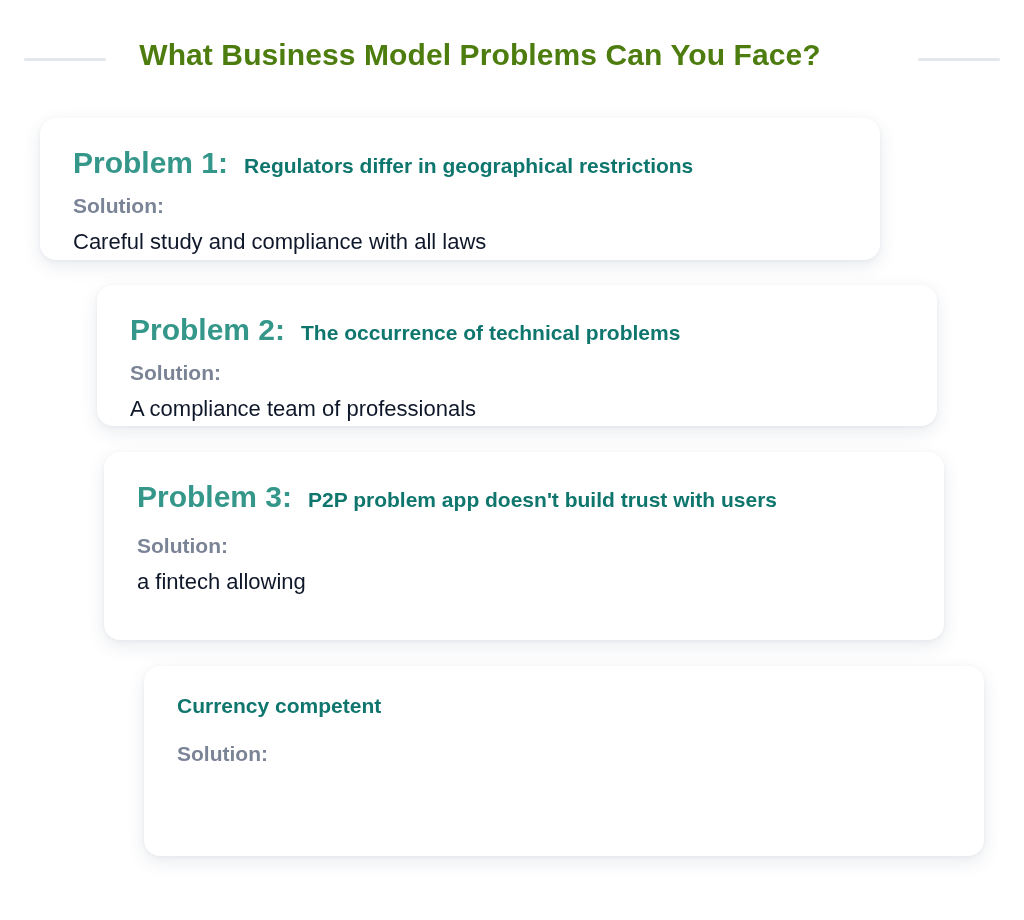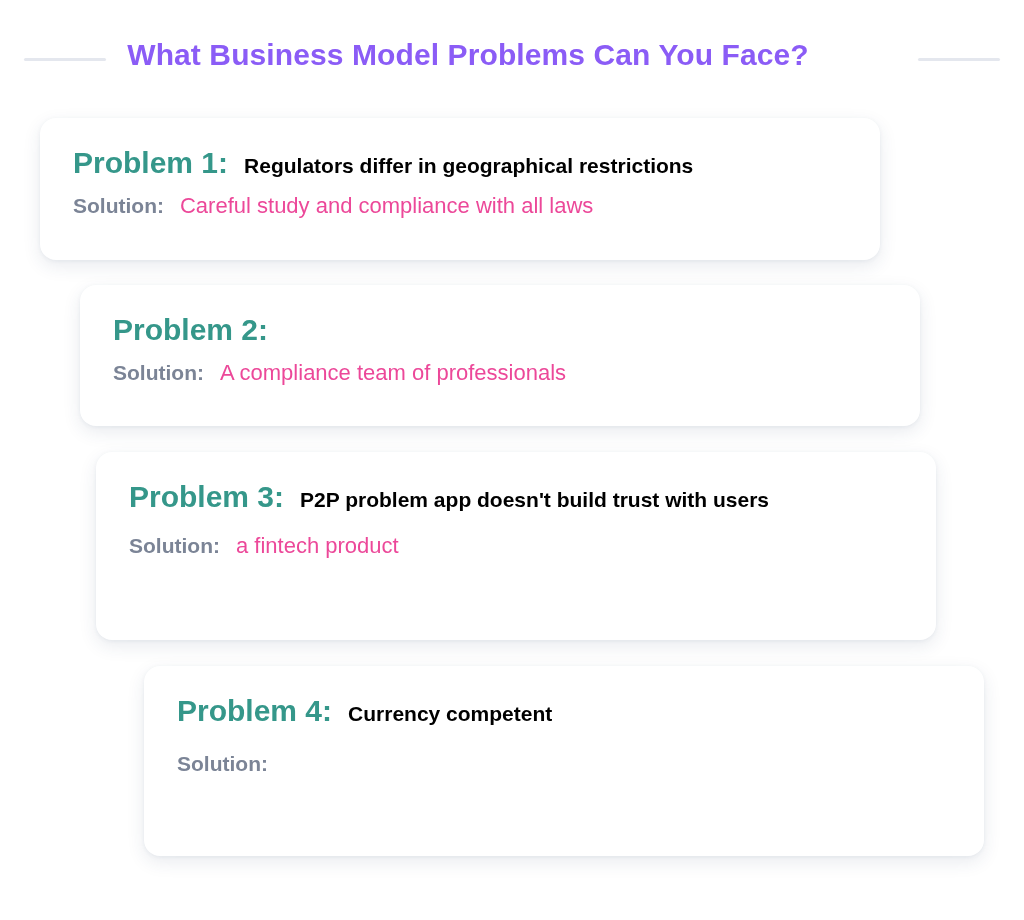--- a/index.html
+++ b/index.html
@@ -25,27 +25,27 @@
       position: absolute;
       top: 24px;
       height: 3px;
       background: #e4e7ee;
       border-radius: 2px;
     }
     .title-line.left { left: 24px; width: 82px; }
     .title-line.right { left: 918px; width: 82px; }
     .title {
       position: absolute;
-      left: 0;
+      left: 12px;
       width: 936px;
       top: 4px;
       text-align: center;
       font-size: 30px;
       font-weight: 700;
-      color: #8b5cf6;
+      color: #4d7c0f;
       letter-spacing: 0.1px;
     }
     .card {
       position: absolute;
       width: 840px;
       background: #ffffff;
       border-radius: 16px;
       box-shadow: 0 6px 18px rgba(40, 60, 100, 0.10), 0 1px 4px rgba(40, 60, 100, 0.06);
       box-sizing: border-box;
       padding: 28px 0 8px 33px;
@@ -57,38 +57,39 @@
     }
     .problem-label {
       font-size: 30px;
       font-weight: 700;
       color: #35978a;
       margin-right: 16px;
     }
     .problem-text {
       font-size: 21px;
       font-weight: 700;
-      color: #000000;
+      color: #0f766e;
     }
     .solution-row {
       display: flex;
       align-items: flex-start;
       margin-top: 12px;
+      flex-direction: column;
     }
     .solution-label {
       font-size: 21px;
       font-weight: 700;
       color: #7b8496;
       white-space: nowrap;
       margin-right: 16px;
       line-height: 36px;
     }
     .solution-text {
       font-size: 22px;
-      color: #ec4899;
+      color: #0f172a;
       line-height: 36px;
     }
   </style>
 </head>
 <body>
 
 <div class="title-row">
   <div class="title-line left"></div>
   <div class="title">What Business Model Problems Can You Face?</div>
   <div class="title-line right"></div>
@@ -98,46 +99,46 @@
   <div class="problem-row">
     <span class="problem-label">Problem 1:</span>
     <span class="problem-text">Regulators differ in geographical restrictions</span>
   </div>
   <div class="solution-row" style="margin-top:8px;">
     <span class="solution-label">Solution:</span>
     <span class="solution-text">Careful study and compliance with all laws</span>
   </div>
 </div>
 
-<div class="card" style="left:80px; top:285px; height:141px;">
+<div class="card" style="left:97px; top:285px; height:141px;">
   <div class="problem-row">
     <span class="problem-label">Problem 2:</span>
+    <span class="problem-text">The occurrence of technical problems</span>
   </div>
   <div class="solution-row" style="margin-top:8px;">
     <span class="solution-label">Solution:</span>
     <span class="solution-text">A compliance team of professionals</span>
   </div>
 </div>
 
-<div class="card" style="left:96px; top:452px; height:188px;">
+<div class="card" style="left:104px; top:452px; height:188px;">
   <div class="problem-row">
     <span class="problem-label">Problem 3:</span>
     <span class="problem-text">P2P problem app doesn't build trust with users</span>
   </div>
   <div class="solution-row" style="margin-top:14px;">
     <span class="solution-label">Solution:</span>
     <div class="solution-text">
-      <div>a fintech product</div>
+      <div>a fintech allowing</div>
     </div>
   </div>
 </div>
 
 <div class="card" style="left:144px; top:666px; height:190px;">
   <div class="problem-row">
-    <span class="problem-label">Problem 4:</span>
     <span class="problem-text">Currency competent</span>
   </div>
   <div class="solution-row" style="margin-top:18px;">
     <span class="solution-label">Solution:</span>
     <div class="solution-text">
     </div>
   </div>
 </div>
 
 </body></html>

